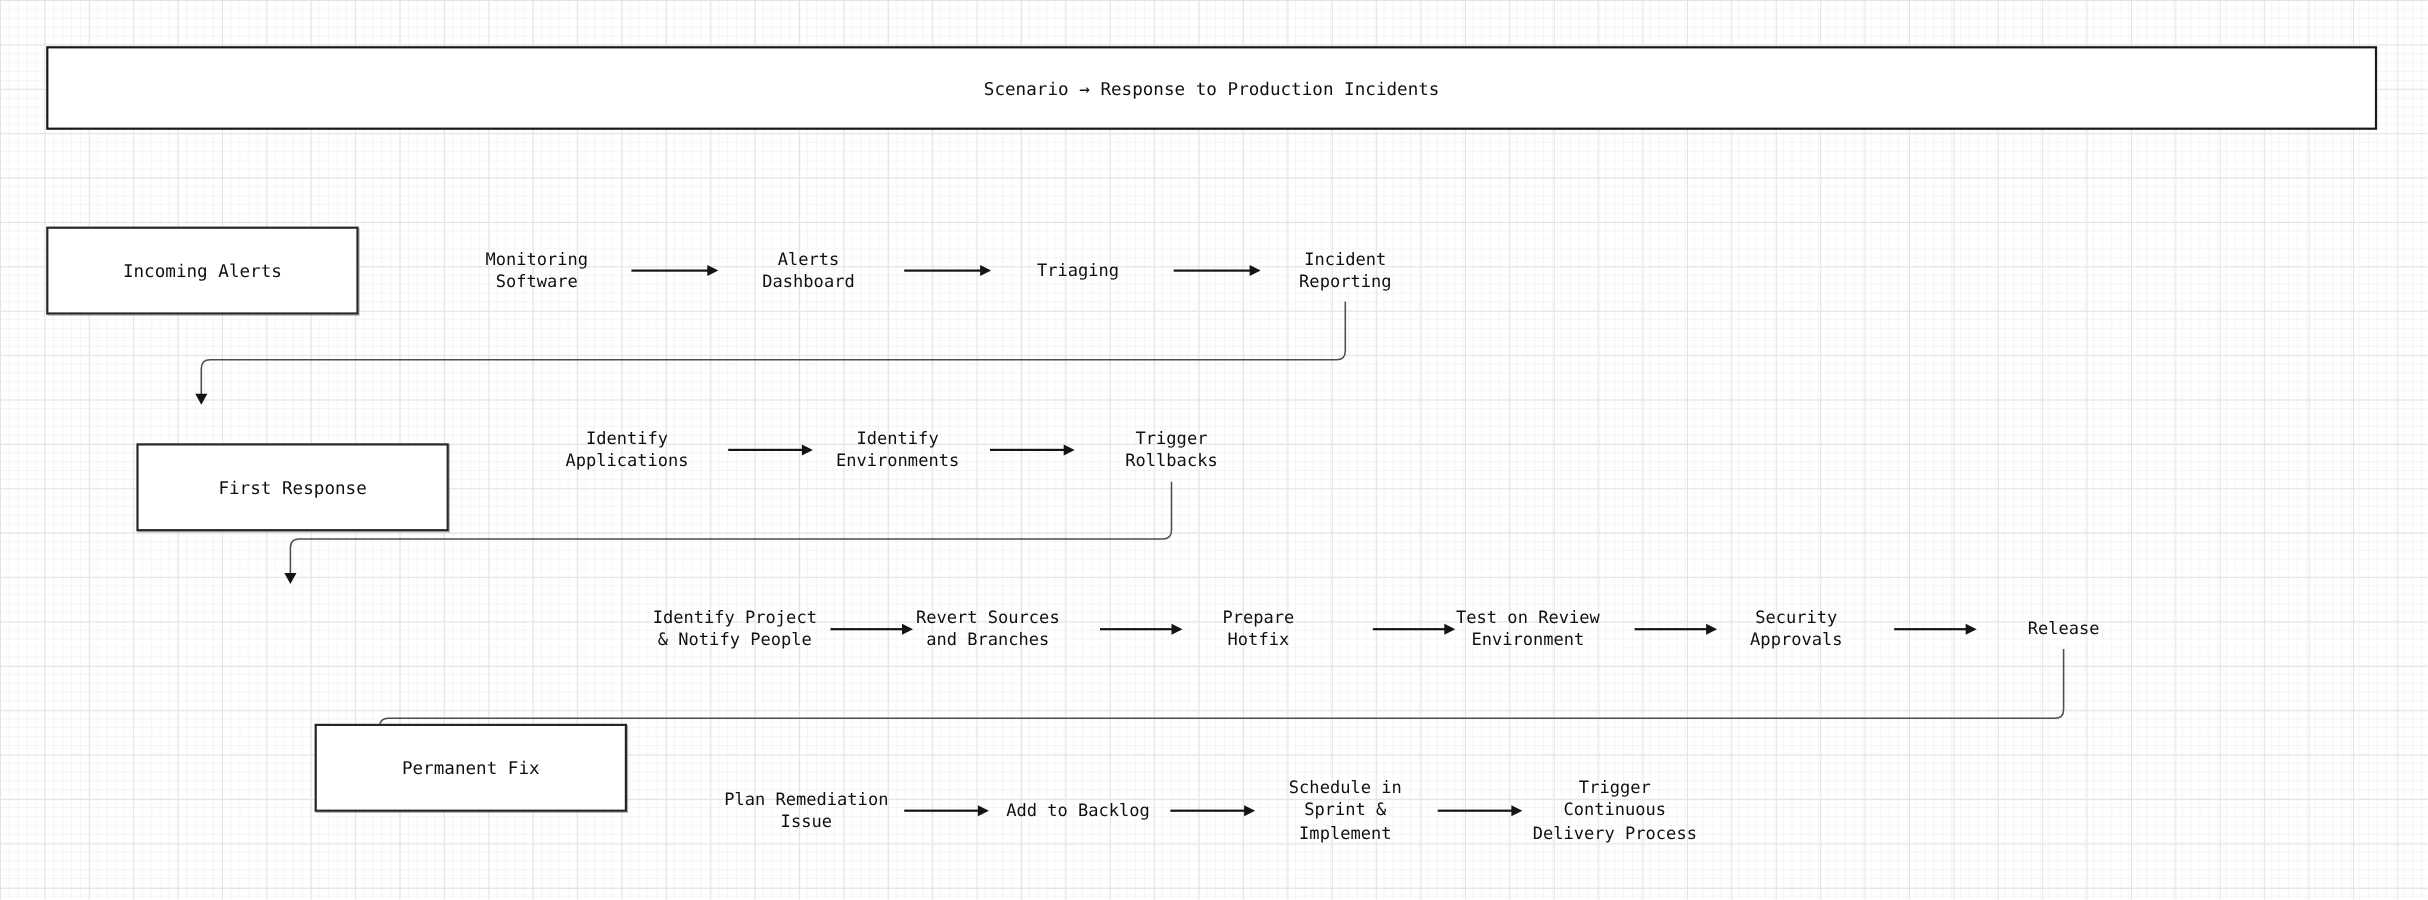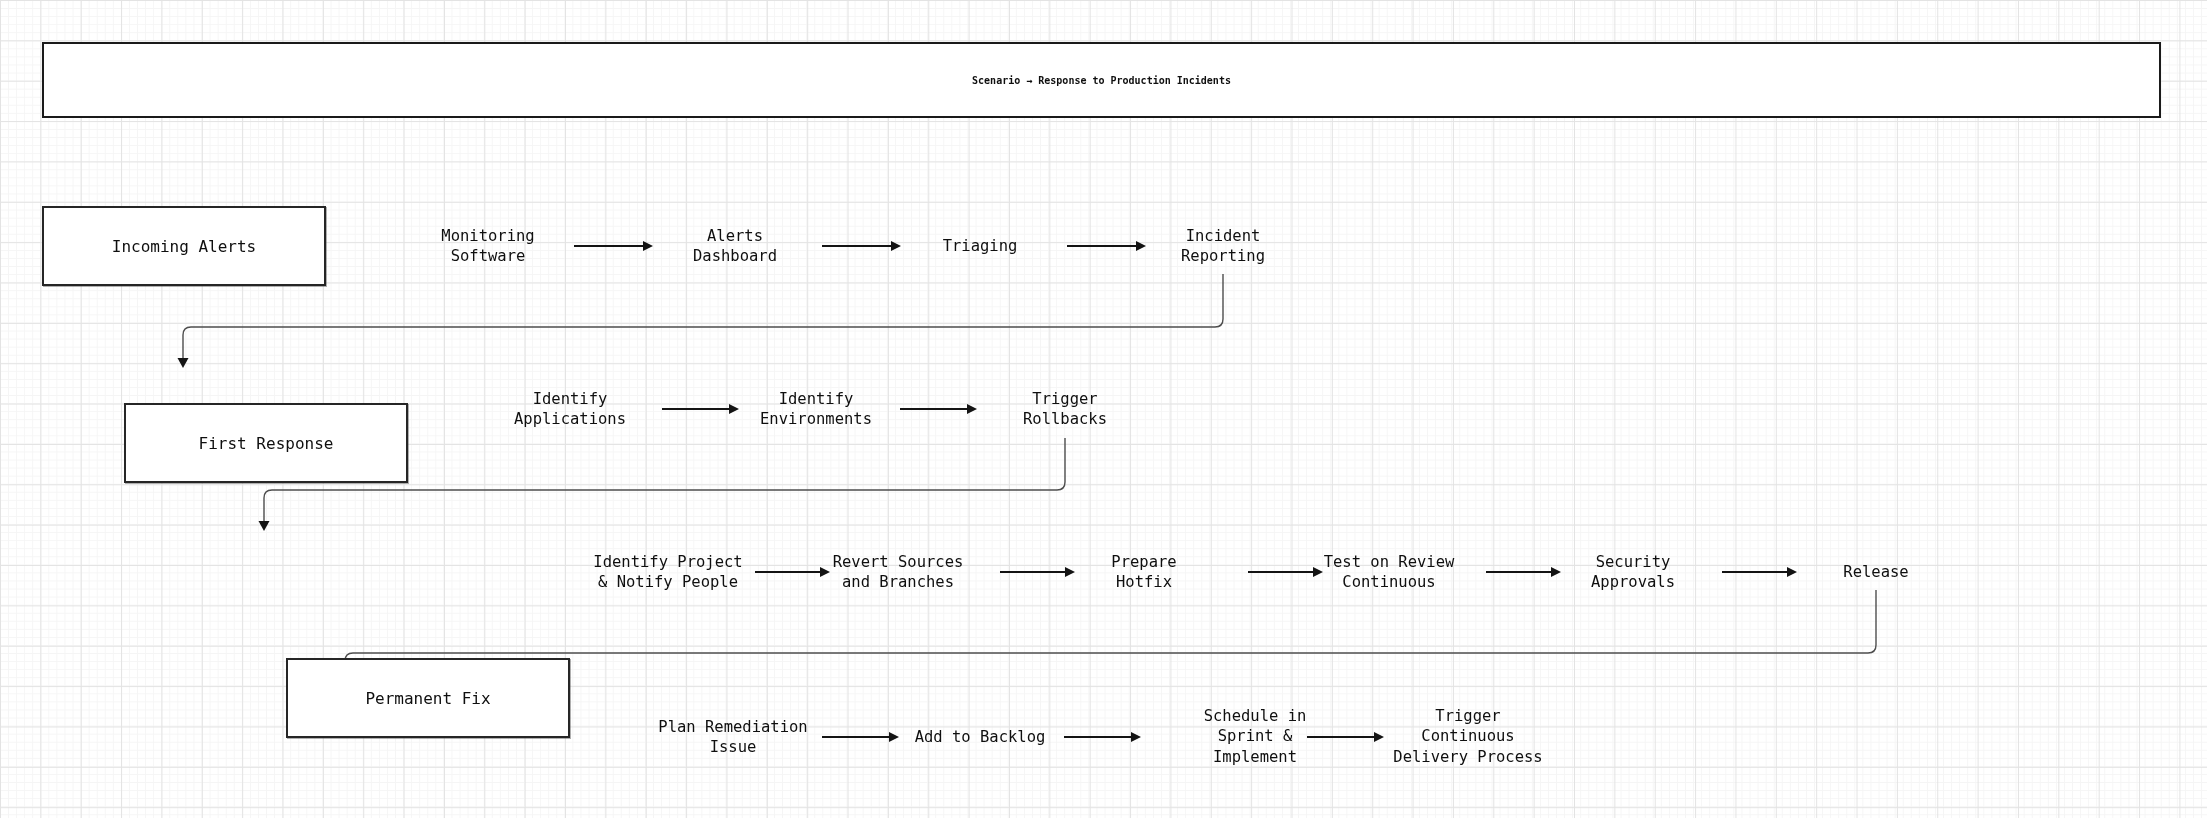--- a/index.html
+++ b/index.html
@@ -25,22 +25,22 @@
   .title-box {
     position: absolute;
     left: 42px; top: 42px;
     width: 2119px; height: 76px;
     background: #ffffff;
     border: 2px solid #1a1a1a;
     display: flex; align-items: center; justify-content: center;
     box-sizing: border-box;
   }
   .title-text {
-    font-size: 10px;
-    font-weight: bold;
+    font-size: 16px;
+    font-weight: normal;
     white-space: pre;
   }
   .node-box {
     position: absolute;
     width: 284px; height: 80px;
     background: #ffffff;
     border: 2px solid #262626;
     box-shadow: 1px 1px 0 rgba(80,80,80,0.45);
     display: flex; align-items: center; justify-content: center;
     box-sizing: border-box;
@@ -128,36 +128,36 @@
   <div class="step-label" style="left:653px; top:572px;margin-left:15px;">Identify Project
 &amp; Notify People</div>
   <div class="flow-arrow" style="left:755px; top:571px; width:66px;"></div>
   <div class="step-label" style="left:898px; top:572px;">Revert Sources
 and Branches</div>
   <div class="flow-arrow" style="left:1000px; top:571px; width:66px;"></div>
   <div class="step-label" style="left:1144px; top:572px;">Prepare
 Hotfix</div>
   <div class="flow-arrow" style="left:1248px; top:571px; width:66px;"></div>
   <div class="step-label" style="left:1389px; top:572px;">Test on Review
-Continuous</div>
+Environment</div>
   <div class="flow-arrow" style="left:1486px; top:571px; width:66px;"></div>
   <div class="step-label" style="left:1633px; top:572px;">Security
 Approvals</div>
   <div class="flow-arrow" style="left:1722px; top:571px; width:66px;"></div>
   <div class="step-label" style="left:1876px; top:572px;">Release</div>
 
   <div class="node-box" style="left:286px; top:658px;">
     <span class="node-box-label">Permanent Fix</span>
   </div>
   <div class="step-label" style="left:733px; top:737px;">Plan Remediation
 Issue</div>
   <div class="flow-arrow" style="left:822px; top:736px; width:68px;"></div>
   <div class="step-label" style="left:980px; top:737px;">Add to Backlog</div>
   <div class="flow-arrow" style="left:1064px; top:736px; width:68px;"></div>
-  <div class="step-label" style="left:1223px; top:737px;margin-left:32px;">Schedule in
+  <div class="step-label" style="left:1223px; top:737px;">Schedule in
 Sprint &amp;
 Implement</div>
   <div class="flow-arrow" style="left:1307px; top:736px; width:68px;"></div>
   <div class="step-label" style="left:1468px; top:737px;">Trigger
 Continuous
 Delivery Process</div>
 
 </div>
 
 </body></html>

